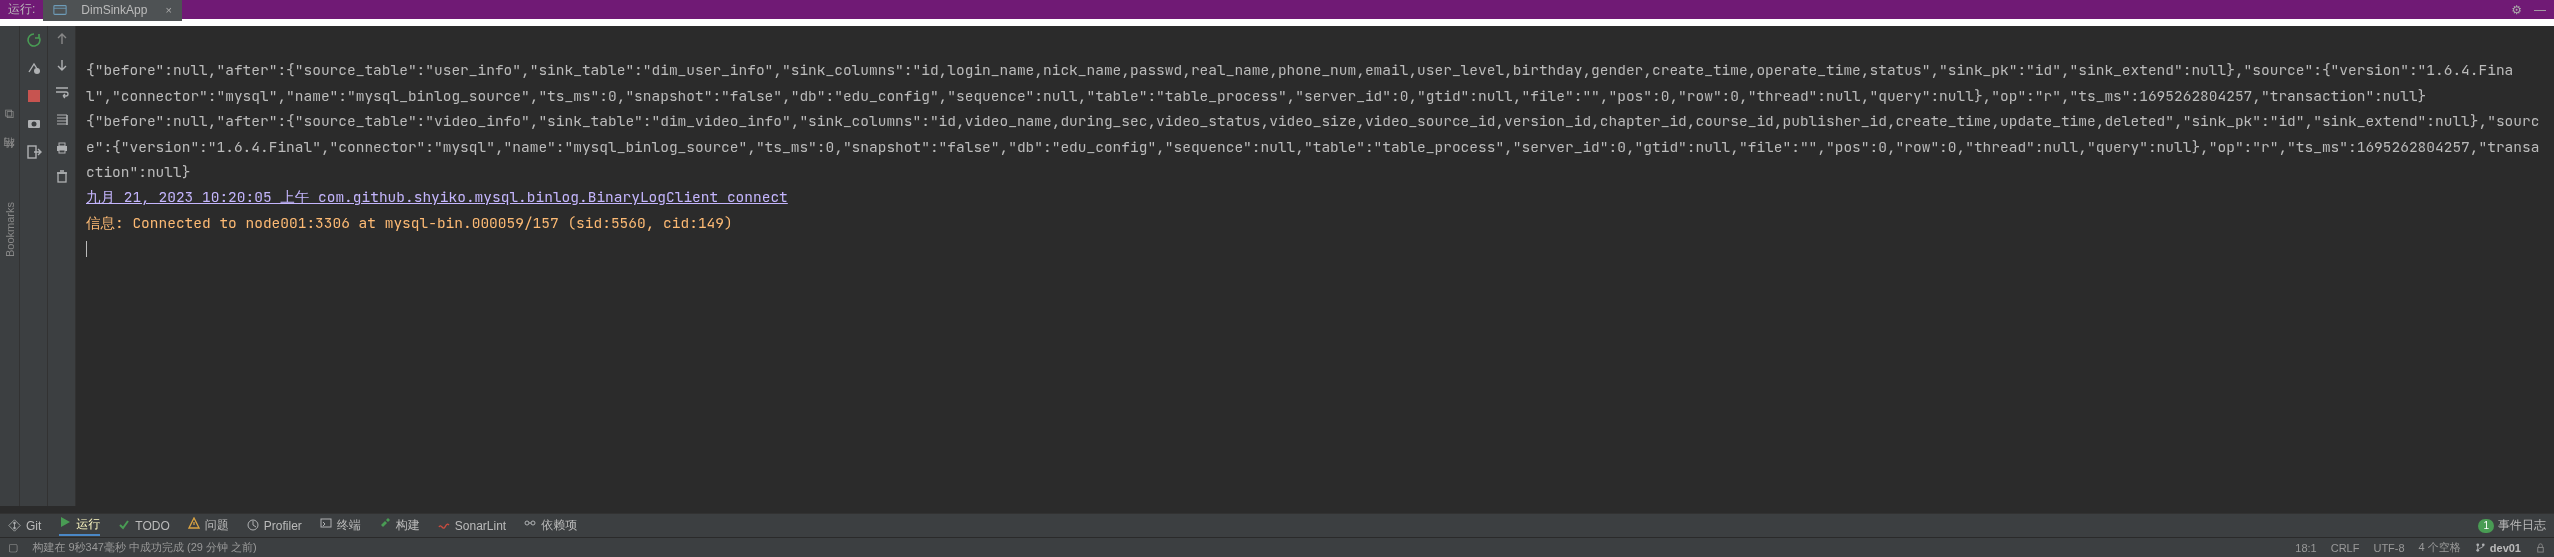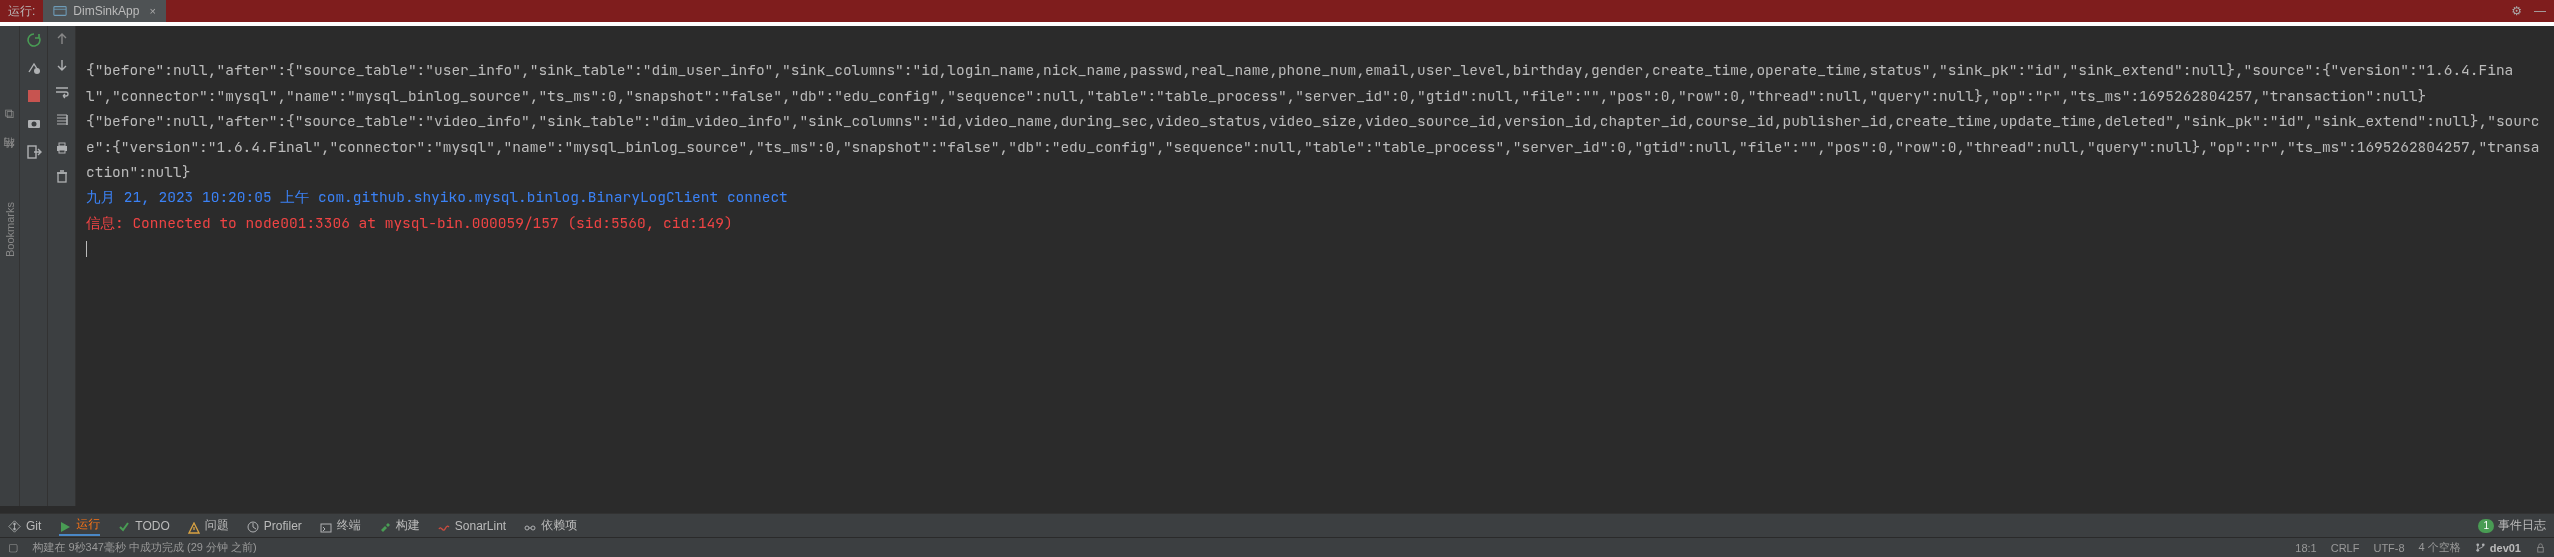--- a/index.html
+++ b/index.html
@@ -10,33 +10,33 @@
   font-size: 12px;
   width: 2554px;
   height: 557px;
   overflow: hidden;
   position: relative;
 }
 .top-bar {
   display: flex;
   align-items: center;
   height: 26px;
-  background: #7f1d1d;
-  border-bottom: 4px solid #ffffff;
+  background: #701a75;
+  border-bottom: 7px solid #ffffff;
   padding: 0 8px;
 }
 .top-bar .run-label { color: #bbbbbb; margin-right: 8px; }
 .top-bar .tab {
   display: flex;
   align-items: center;
   background: #4e5254;
   padding: 2px 10px;
   border-radius: 0;
   height: 22px;
-  gap: 6px;
+  gap: 14px;
 }
 .top-bar .tab .icon { width: 14px; height: 14px; }
 .top-bar .tab-close { color: #aaa; margin-left: 4px; font-size: 11px; }
 .top-bar .spacer { flex: 1; }
 .top-bar .right-icons { display: flex; gap: 12px; color: #aaa; }
 .top-bar .right-icons span { cursor: pointer; }
 
 .main-area {
   display: flex;
   height: 480px;
@@ -94,40 +94,40 @@
   background: #2b2b2b;
   padding: 6px 10px;
   font-family: "JetBrains Mono", Consolas, monospace;
   font-size: 14.5px;
   line-height: 1.75;
   overflow: auto;
   white-space: pre-wrap;
   word-break: break-all;
 }
 .console .log-white { color: #bbbbbb; }
-.console .log-red { color: #3b82f6; }
-.console .log-red2 { color: #ef4444; text-align: right; }
+.console .log-red { color: #c4b5fd; text-decoration: underline; }
+.console .log-red2 { color: #fdba74; text-align: right; }
 .console .caret { display:inline-block; width:1px; height:16px; background:#bbb; vertical-align:middle; }
 
 .bottom-tabs {
   position: absolute;
   bottom: 20px;
   left: 0;
   right: 0;
   height: 24px;
   background: #3c3f41;
   display: flex;
   align-items: center;
   padding: 0 8px;
   gap: 18px;
   border-top: 1px solid #323232;
   font-size: 12px;
 }
-.bottom-tabs .btab { display: flex; align-items: flex-end; gap: 5px; color: #bbbbbb; cursor: pointer; }
-.bottom-tabs .btab.active { color: #f97316; border-bottom: 2px solid #4a88c7; padding-bottom:1px;}
+.bottom-tabs .btab { display: flex; align-items: flex-start; gap: 5px; color: #bbbbbb; cursor: pointer; }
+.bottom-tabs .btab.active { color: #fef9c3; border-bottom: 2px solid #4a88c7; padding-bottom:1px;}
 .bottom-tabs .spacer { flex: 1; }
 .bottom-tabs .event-log { display:flex; align-items:center; gap:4px; }
 .bottom-tabs .badge {
   background: #499c54; color: #fff; border-radius: 8px; font-size: 10px;
   padding: 0 5px; height: 14px; line-height: 14px;
 }
 
 .status-bar {
   position: absolute;
   bottom: 0;

